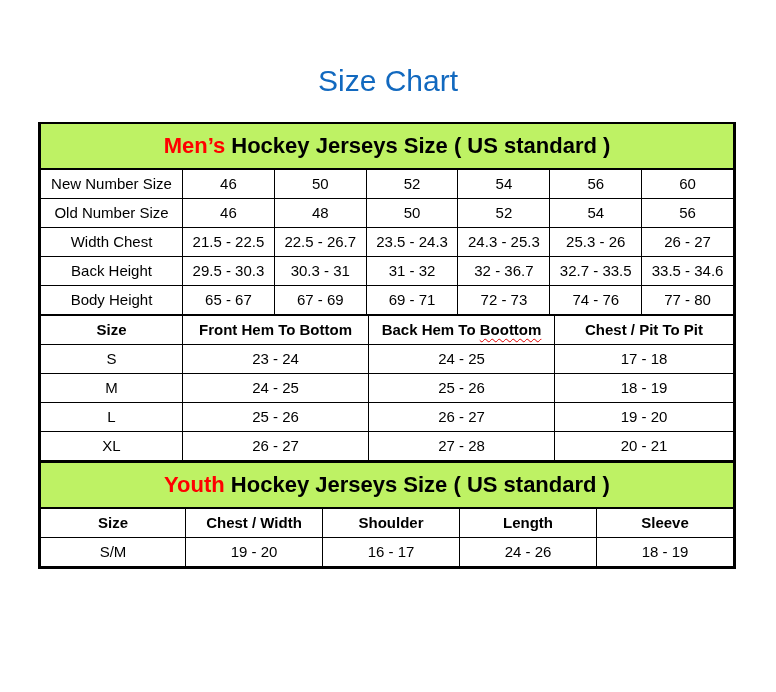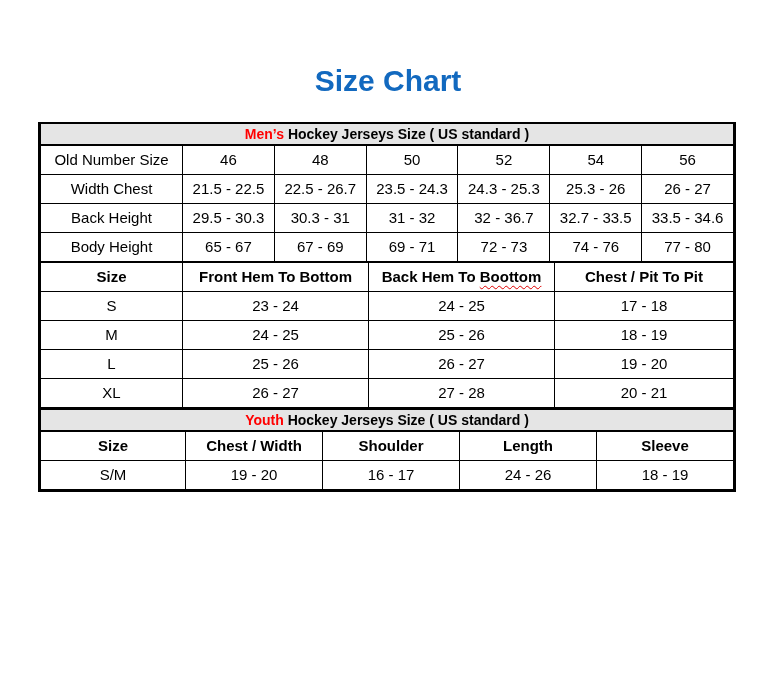--- a/index.html
+++ b/index.html
@@ -15,21 +15,21 @@
     background: #ffffff;
     overflow: hidden;
   }
   .page-title {
     position: absolute;
     top: 64px;
     left: 0;
     width: 776px;
     text-align: center;
     font-size: 30px;
-    font-weight: bold;
+    font-weight: normal;
     color: #1269bf;
     letter-spacing: 0px;
   }
   .tables-wrap {
     position: absolute;
     left: 38px;
     top: 122px;
     width: 698px;
     border: 2px solid #000000;
     box-sizing: border-box;
@@ -46,25 +46,25 @@
     vertical-align: middle;
     font-size: 15px;
     line-height: 18px;
     padding: 5px 2px;
     color: #000000;
     font-weight: normal;
     overflow: hidden;
     white-space: nowrap;
   }
   tr.section-header td {
-    background: #e5e5e5;
-    font-size: 14px;
+    background: #bef264;
+    font-size: 22px;
     line-height: 20px;
     font-weight: bold;
-    padding: 0 0;
+    padding: 12px 0;
     border-top: 2px solid #000000;
     border-bottom: 2px solid #000000;
   }
   table.first-section tr.section-header td {
     border-top: none;
   }
   tr.section-header .accent {
     color: #ff0000;
   }
   tr.col-header th {
@@ -95,20 +95,29 @@
           <col>
           <col>
           <col>
           <col>
           <col>
           <col>
       </colgroup>
       <tbody>
           <tr class="section-header">
         <td colspan="7"><span class="accent">Men’s</span><span> Hockey Jerseys Size ( US standard )</span></td>
+      </tr>
+      <tr>
+        <td>New Number Size</td>
+        <td>46</td>
+        <td>50</td>
+        <td>52</td>
+        <td>54</td>
+        <td>56</td>
+        <td>60</td>
       </tr>
       <tr>
         <td>Old Number Size</td>
         <td>46</td>
         <td>48</td>
         <td>50</td>
         <td>52</td>
         <td>54</td>
         <td>56</td>
       </tr>

